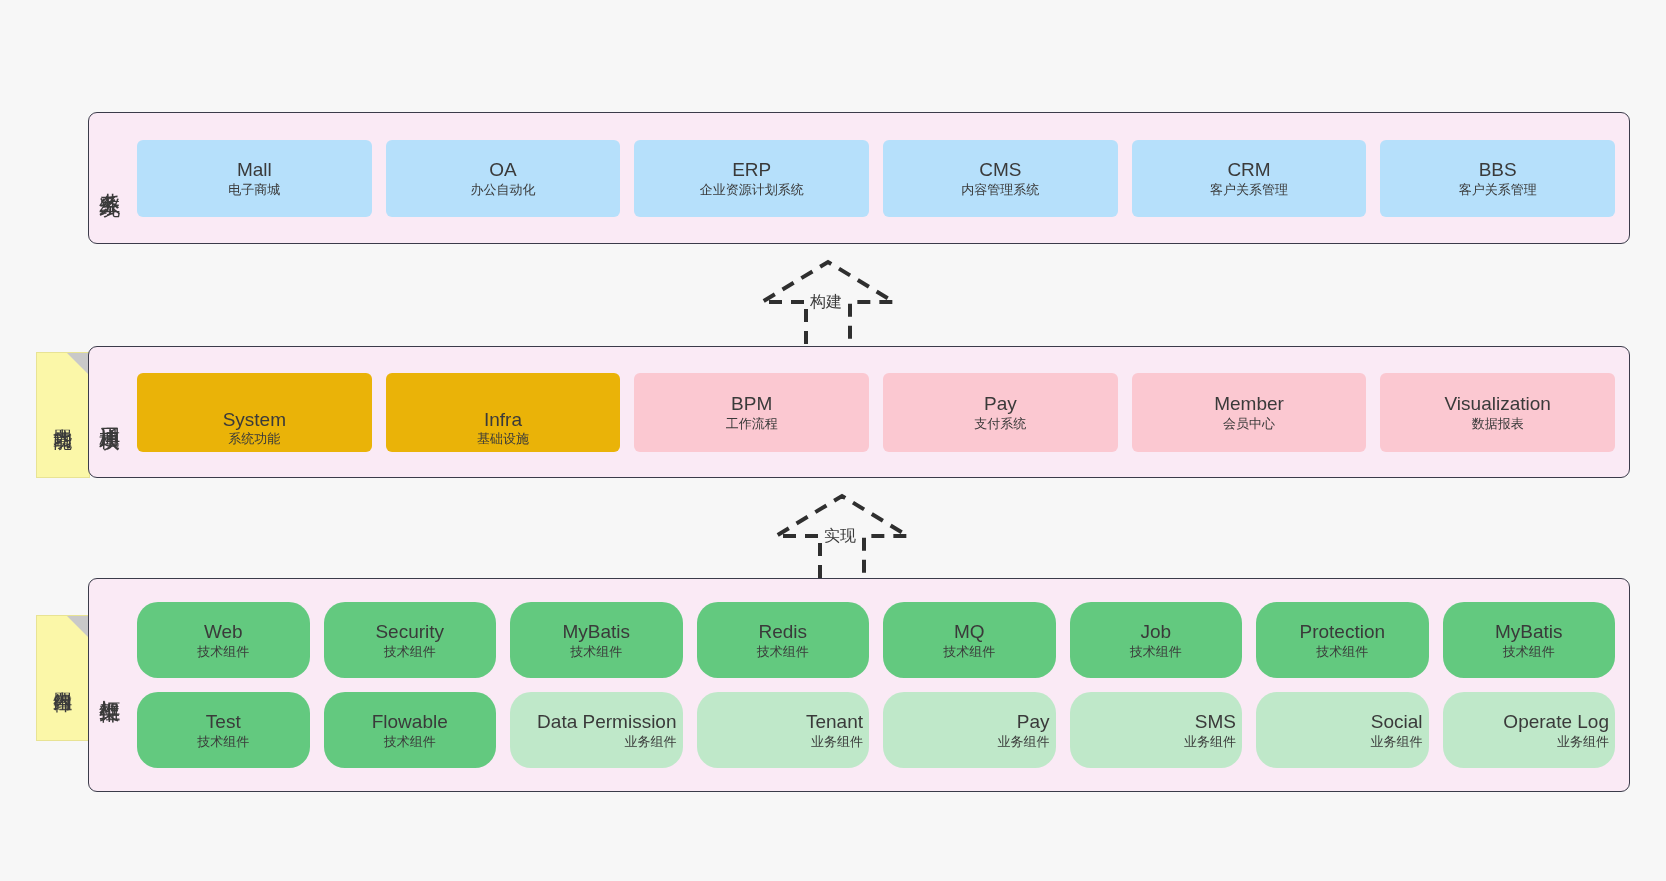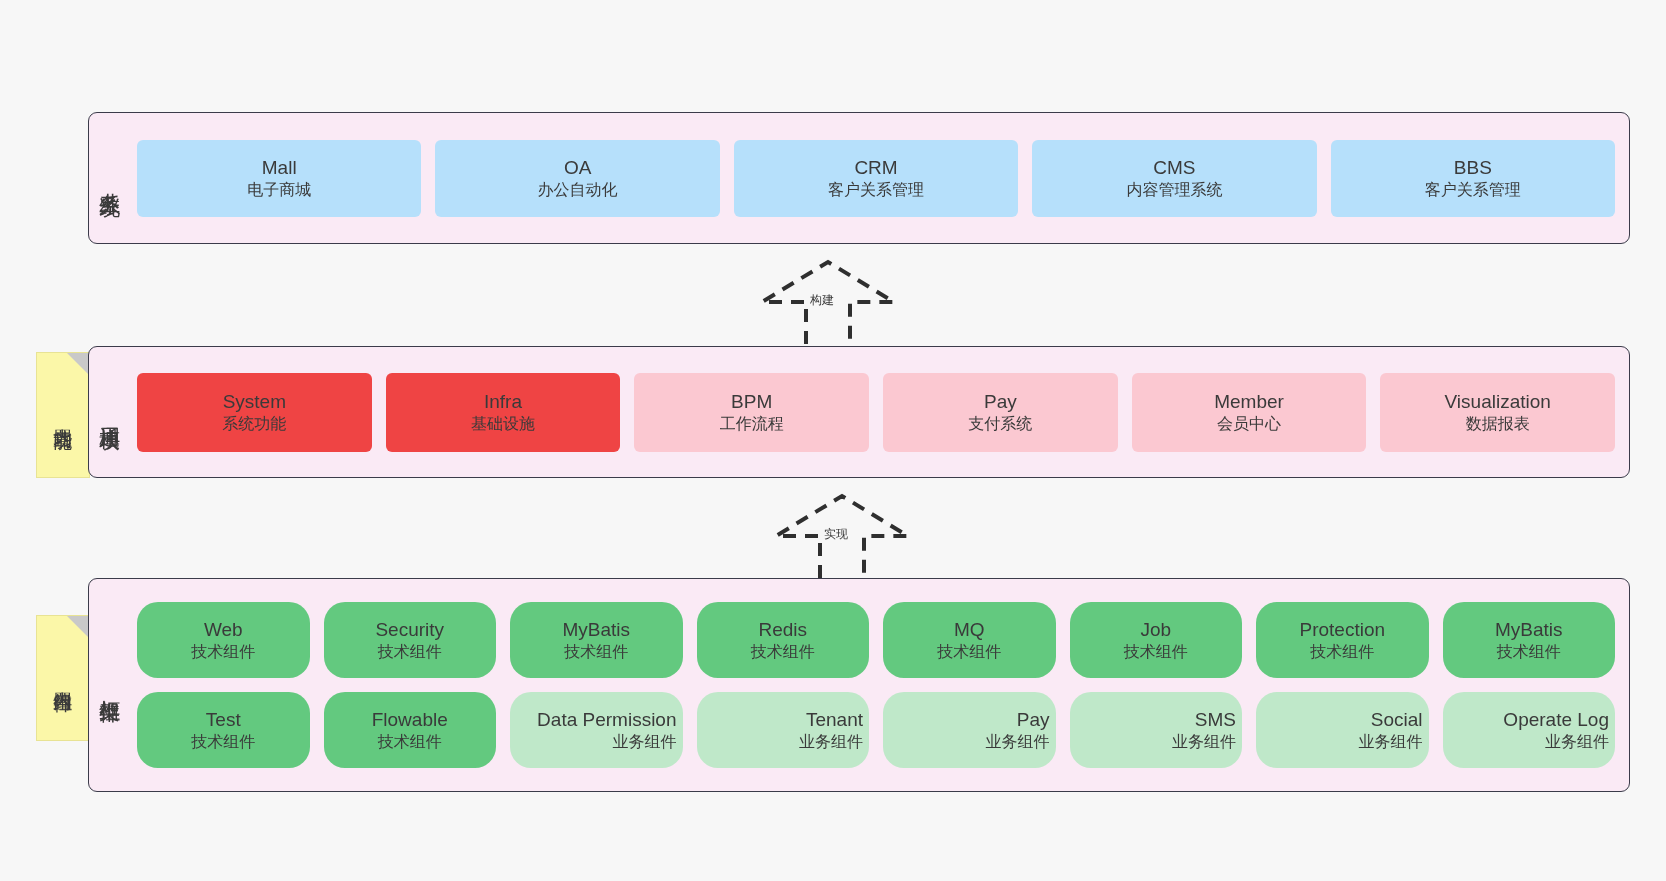--- a/index.html
+++ b/index.html
@@ -73,28 +73,28 @@
     display: flex;
     flex-direction: column;
     align-items: center;
     justify-content: center;
     text-align: center;
     line-height: 1.24;
     padding: 4px 6px;
     color: #3a3a3a;
   }
   .card .t1 { font-size: 19px; }
-  .card .t2 { font-size: 16px; }
+  .card .t2 { font-size: 13px; }
 
   .h-biz   { height: 77px; }
   .h-mod   { height: 79px; }
   .h-comp  { height: 76px; border-radius: 21px; }
 
   .c-blue        { background: #b6e0fb; }
-  .c-red         { background: #ef4444; }
+  .c-red         { background: #eab308; justify-content: flex-end; }
   .c-pink        { background: #fbc8d1; }
   .c-green       { background: #63c97f; }
   .c-green-light { background: #bfe8c9; align-items: flex-end; }
 
   
   .note {
     position: absolute;
     box-sizing: border-box;
     width: 54px;
     background: #fbf7a8;
@@ -121,21 +121,21 @@
     border-left: 22px solid transparent;
     border-top: 22px solid #c9c9c9;
   }
 
   
   .arrow {
     position: absolute;
   }
   .arrow-label {
     position: absolute;
-    font-size: 12px;
+    font-size: 16px;
     color: #3a3a3a;
     background: transparent;
     white-space: nowrap;
     user-select: none;
   }
 </style>
 </head>
 <body>
 
 <div id="canvas">
@@ -146,26 +146,30 @@
       <div class="row">
         <div class="card c-blue h-biz">
           <span class="t1">Mall</span>
           <span class="t2">电子商城</span>
         </div>
         <div class="card c-blue h-biz">
           <span class="t1">OA</span>
           <span class="t2">办公自动化</span>
         </div>
         <div class="card c-blue h-biz">
+          <span class="t1">ERP</span>
+          <span class="t2">企业资源计划系统</span>
+        </div>
+        <div class="card c-blue h-biz">
+          <span class="t1">CMS</span>
+          <span class="t2">内容管理系统</span>
+        </div>
+        <div class="card c-blue h-biz">
           <span class="t1">CRM</span>
           <span class="t2">客户关系管理</span>
-        </div>
-        <div class="card c-blue h-biz">
-          <span class="t1">CMS</span>
-          <span class="t2">内容管理系统</span>
         </div>
         <div class="card c-blue h-biz">
           <span class="t1">BBS</span>
           <span class="t2">客户关系管理</span>
         </div>
       </div>
     </div>
   </div>
 
   <svg class="arrow" style="left:752px; top:258px; width:152px; height:86px;" viewBox="0 0 152 86">

